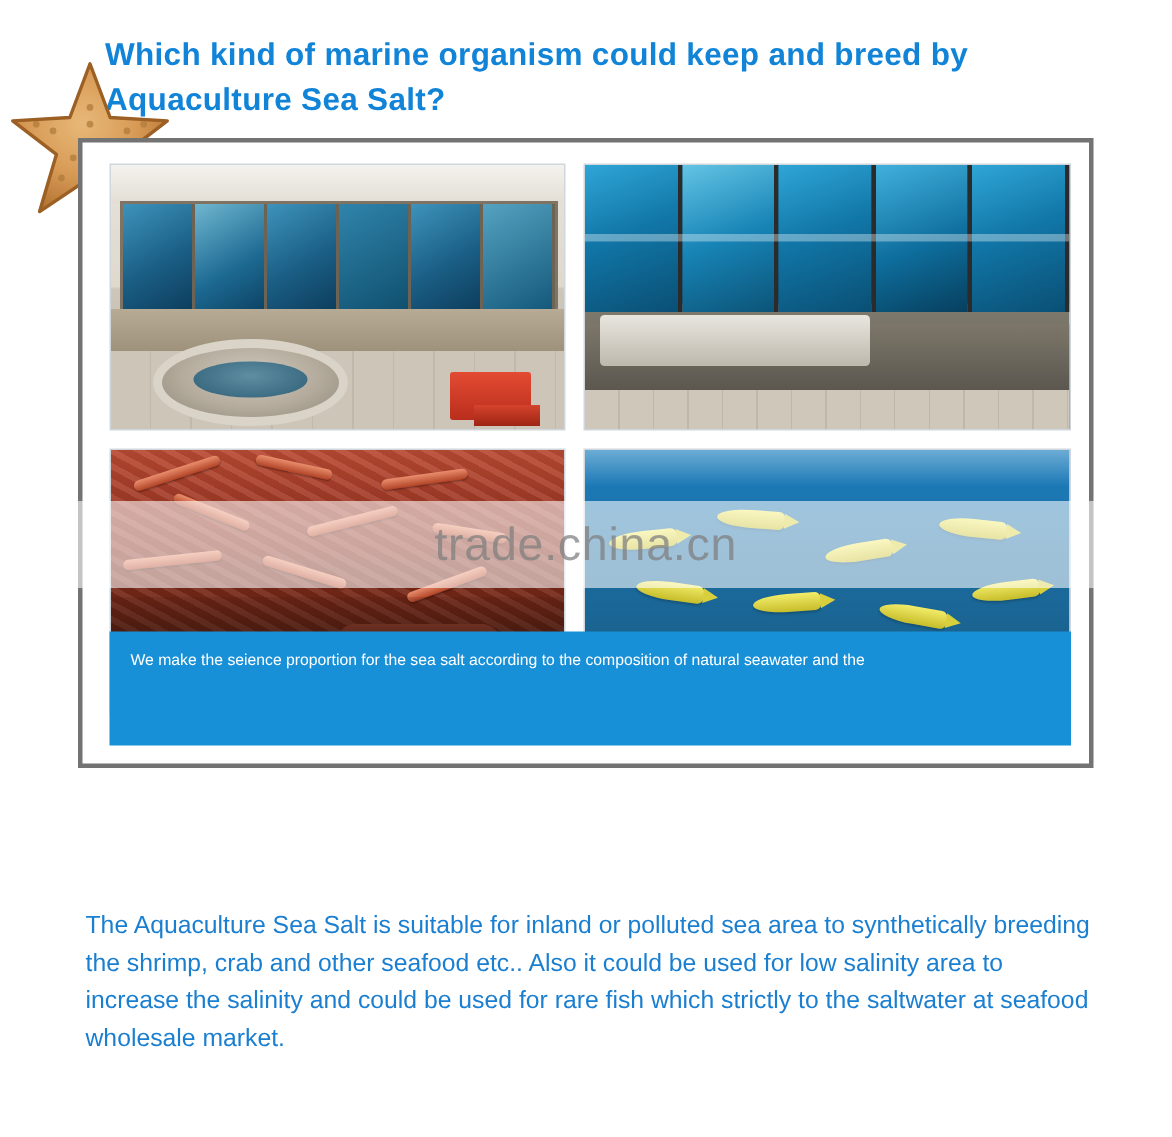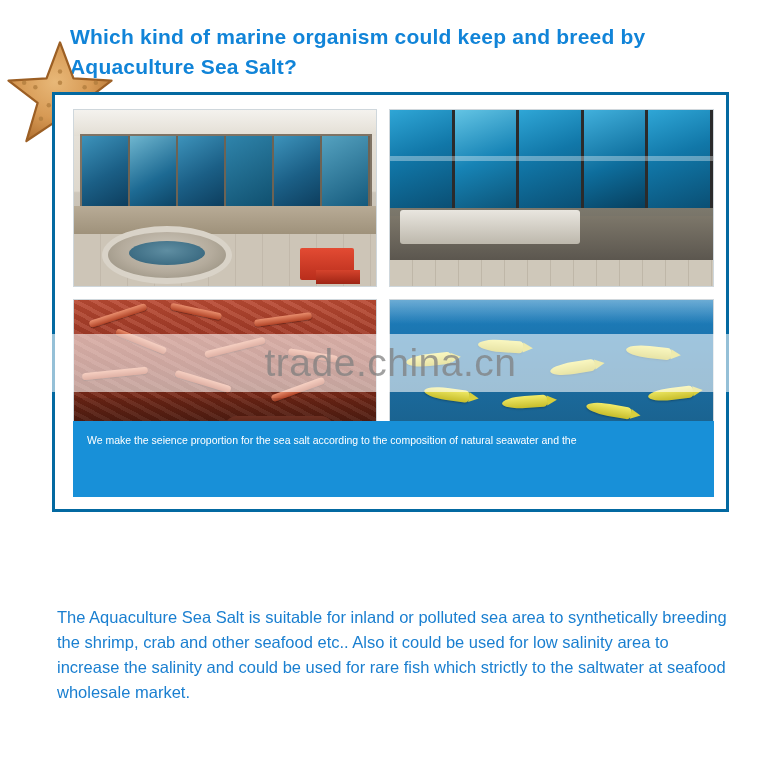--- a/index.html
+++ b/index.html
@@ -35,21 +35,21 @@
     letter-spacing: .2px;
   }
 
   
   .panel {
     position: absolute;
     left: 52px;
     top: 92px;
     width: 677px;
     height: 420px;
-    border: 3px solid #0369a1;
+    border: 3px solid #737373;
     box-sizing: border-box;
     background: #ffffff;
   }
 
   .grid {
     position: absolute;
     left: 18px;
     top: 14px;
     width: 641px;
     height: 374px;
@@ -248,21 +248,21 @@
     pointer-events: none;
   }
   .watermark-text {
     position: absolute;
     left: 0;
     top: 334px;
     width: 781px;
     height: 58px;
     line-height: 58px;
     text-align: center;
-    font-size: 39px;
+    font-size: 31px;
     color: #7e7e7e;
     opacity: .72;
     letter-spacing: .5px;
     pointer-events: none;
   }
 </style>
 </head>
 <body>
 
 <div id="page">

